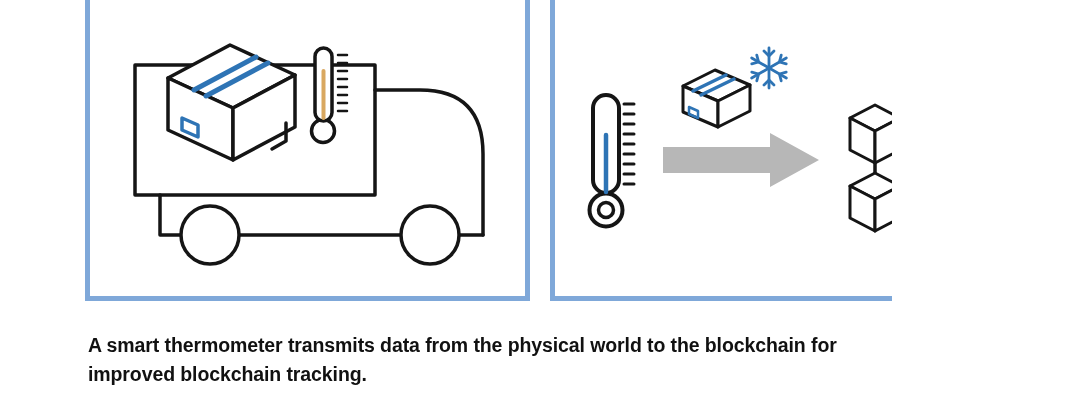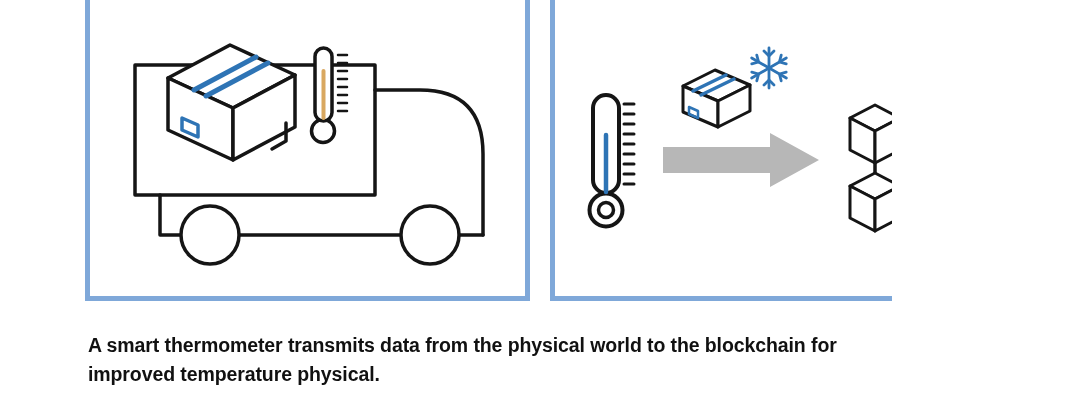--- a/index.html
+++ b/index.html
@@ -130,16 +130,16 @@
           <use href="#cube" x="295" y="182"></use>
           <use href="#cube" x="365" y="182"></use>
         </g>
 
       </g>
     </svg>
   </div>
 
   <div class="caption">
     <span>A smart thermometer transmits data from the physical world to the blockchain for</span><br>
-    <span>improved temperature physical.</span>
+    <span>improved blockchain tracking.</span>
   </div>
 
 </div>
 
 </body></html>

